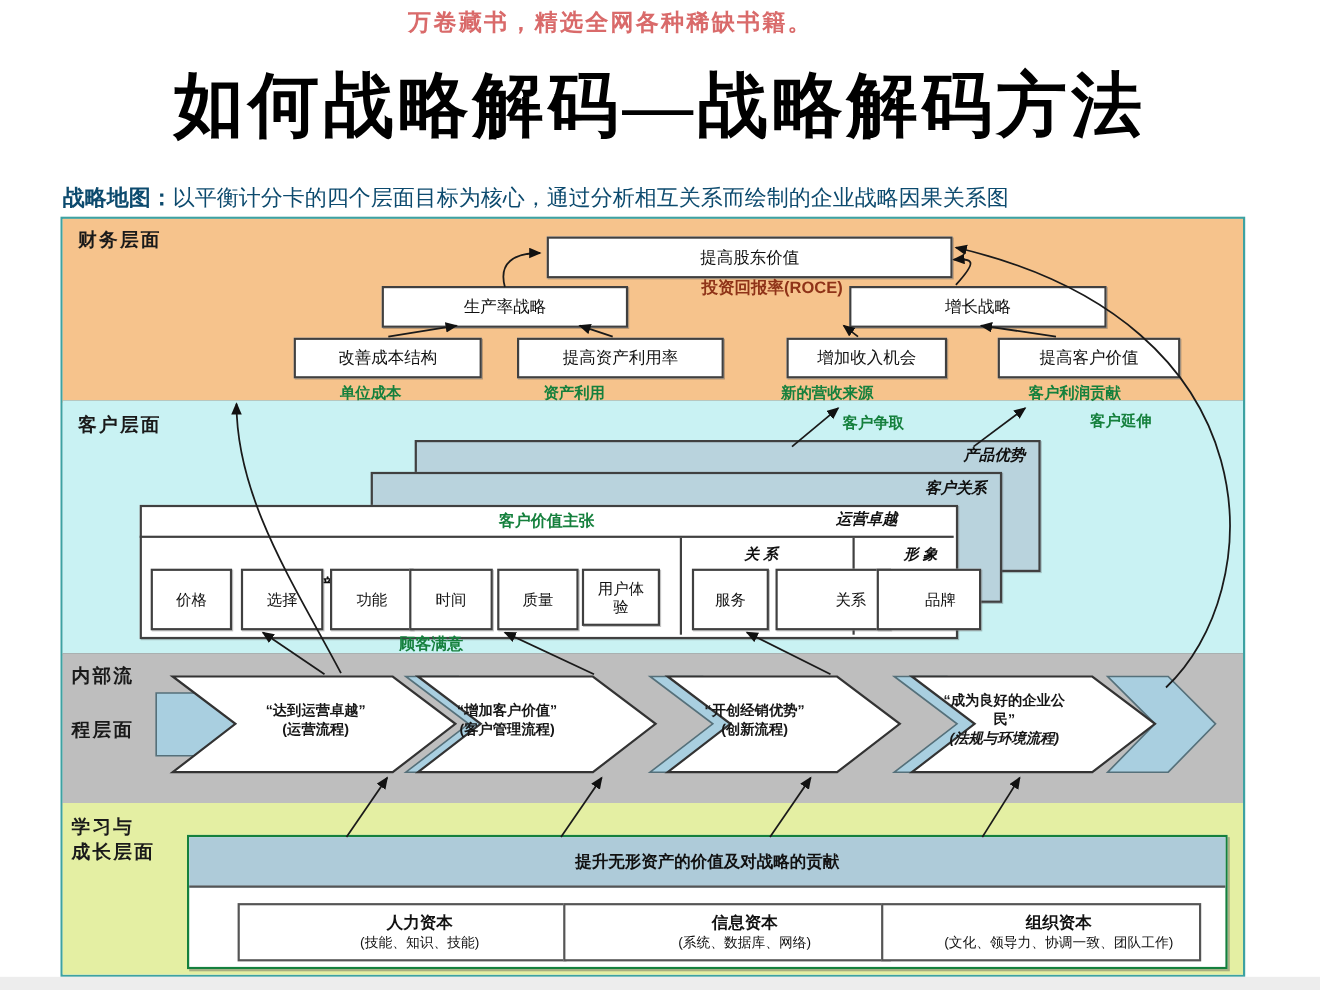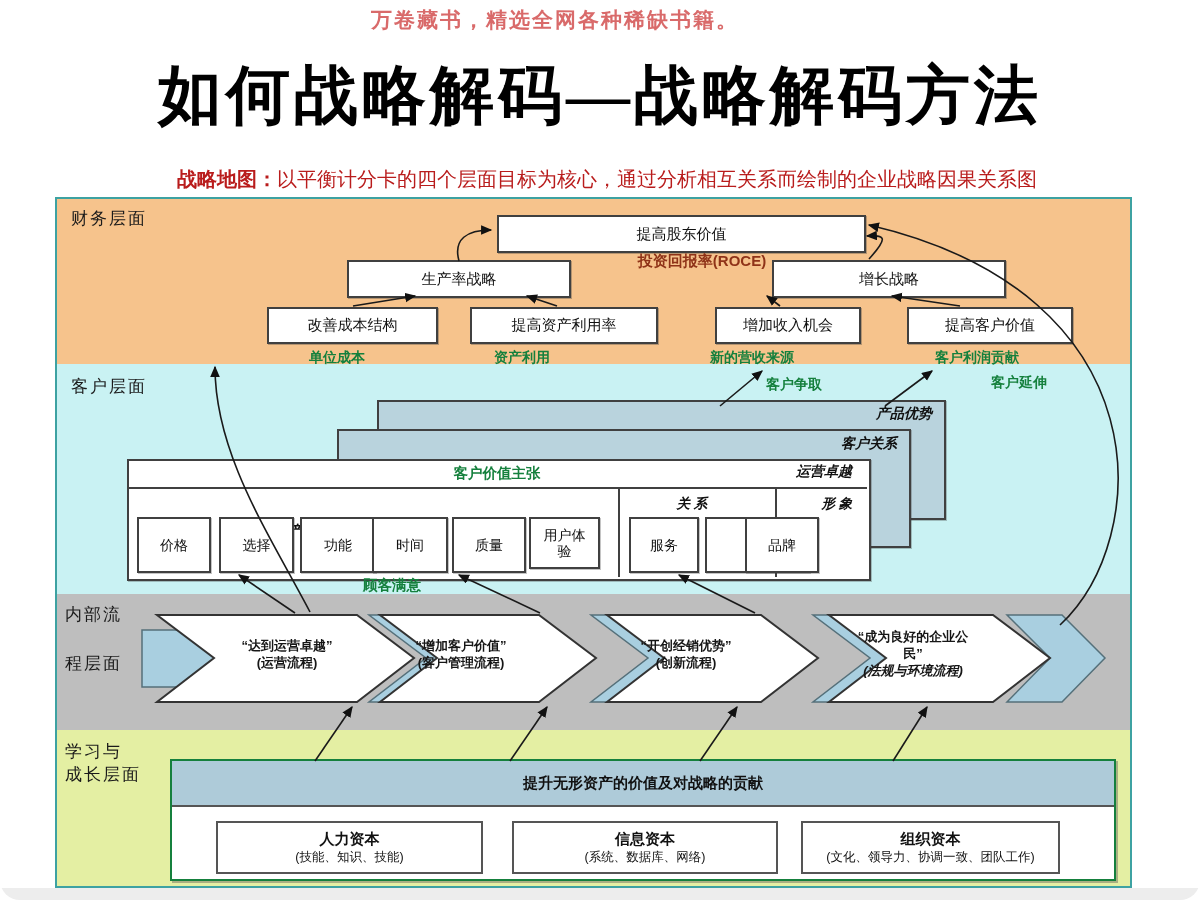--- a/index.html
+++ b/index.html
@@ -1,50 +1,50 @@
 <!DOCTYPE html>
 <html><head>
 <meta charset="utf-8">
 <style>
   html,body{margin:0;padding:0;background:#fff;}
   .page{position:relative;width:1200px;height:900px;background:#ffffff;overflow:hidden;
-        font-family:"Liberation Sans","DejaVu Sans",sans-serif;color:#111;border-radius:20px;}
+        font-family:"Liberation Sans","DejaVu Sans",sans-serif;color:#111;}
   .abs{position:absolute;}
   .watermark{left:0;top:6px;width:1110px;text-align:center;font-size:21px;font-weight:bold;
              color:#d96a6a;letter-spacing:2px;}
   .title{left:0;top:52px;width:1200px;text-align:center;font-size:64px;font-weight:bold;
          font-family:"Liberation Serif","DejaVu Serif",serif;letter-spacing:4px;color:#000;}
   .subtitle{left:57px;top:166px;width:1100px;font-size:20px;
-            font-family:"Liberation Serif","DejaVu Serif",serif;color:#b91c1c;text-align:center;}
+            font-family:"Liberation Serif","DejaVu Serif",serif;color:#0c4a6e;}
   .subtitle b{font-weight:bold;}
   .diagram{left:55px;top:197px;width:1073px;height:687px;border:2px solid #3da2a2;background:#fff;}
   .band{left:0;width:1073px;}
   .band-fin{top:0;height:165px;background:#f6c38c;border-bottom:2px solid #606060;}
   .band-cus{top:165px;height:230px;background:#c9f2f3;border-bottom:2px solid #606060;}
   .band-int{top:395px;height:136px;background:#bebebe;border-bottom:2px solid #8a8a8a;}
   .band-gro{top:531px;height:156px;background:#e4efa3;}
-  .bandlabel{font-size:17px;font-weight:normal;letter-spacing:2px;color:#1a1a1a;z-index:2;}
+  .bandlabel{font-size:17px;font-weight:bold;letter-spacing:2px;color:#1a1a1a;z-index:2;}
   .bx{background:#fff;border:2px solid #404040;display:flex;align-items:center;justify-content:center;
       text-align:center;font-size:15px;z-index:2;box-shadow:1px 1px 0 rgba(60,60,60,.35);}
   .lbl{font-size:14px;font-weight:bold;text-align:center;z-index:2;color:#15803d;}
   .roce{color:#8f3318;font-size:15px;font-weight:bold;text-align:center;z-index:2;}
   .panel{border:2px solid #404040;background:#b9d3dd;z-index:1;box-shadow:1px 1px 0 rgba(60,60,60,.3);}
   .panel-front{background:#fff;z-index:2;}
   .itlbl{font-style:italic;font-weight:bold;font-size:14px;z-index:2;color:#101010;}
   .divline{background:#404040;z-index:2;}
   .sbx{background:#fff;border:2px solid #404040;display:flex;align-items:center;justify-content:center;
        text-align:center;font-size:14px;line-height:1.15;z-index:3;box-shadow:1px 1px 0 rgba(60,60,60,.3);}
   .chevtext{z-index:3;display:flex;flex-direction:column;align-items:center;justify-content:center;
             text-align:center;font-size:13px;font-weight:600;line-height:1.3;color:#161616;}
   .gcontainer{left:113px;top:560px;width:942px;height:118px;background:#fff;border:2px solid #15803d;
               z-index:2;box-shadow:2px 2px 0 rgba(80,80,80,.4);}
   .gheader{left:0;top:0;width:100%;height:44px;background:#aecbd9;border-bottom:2px solid #555;
            display:flex;align-items:center;justify-content:center;font-size:15px;font-weight:bold;}
   .gbox{background:#fff;border:2px solid #555;display:flex;flex-direction:column;align-items:center;
-        justify-content:center;text-align:center;z-index:2;}
+        justify-content:center;text-align:center;z-index:2;padding-left:32px;}
   .gbox .t{font-size:15px;font-weight:600;}
   .gbox .s{font-size:12.5px;}
   .svglayer{left:0;top:0;width:1073px;height:687px;pointer-events:none;}
   .z1{z-index:1;} .z4{z-index:4;}
   .bottomstrip{left:0;top:888px;width:1200px;height:12px;background:#ededed;}
 </style>
 </head>
 <body>
 
 <div class="page">
@@ -101,37 +101,37 @@
     <div class="abs lbl" style="left:692px;top:177px;width:90px;font-weight:600;">客户争取</div>
     <div class="abs lbl" style="left:912px;top:175px;width:100px;font-weight:600;">客户延伸</div>
 
     <div class="abs panel" style="left:320px;top:201px;width:565px;height:116px;"></div>
     <div class="abs itlbl" style="left:755px;top:206px;width:120px;text-align:right;">产品优势</div>
     <div class="abs panel" style="left:280px;top:230px;width:570px;height:115px;"></div>
     <div class="abs itlbl" style="left:730px;top:236px;width:110px;text-align:right;">客户关系</div>
 
     <div class="abs panel panel-front" style="left:70px;top:260px;width:740px;height:118px;"></div>
     <div class="abs lbl" style="left:70px;top:265px;width:740px;font-size:14.5px;">客户价值主张</div>
-    <div class="abs itlbl" style="left:600px;top:264px;width:195px;text-align:right;">运营卓越</div>
+    <div class="abs itlbl" style="left:564px;top:264px;width:195px;text-align:right;">运营卓越</div>
     <div class="abs divline" style="left:70px;top:288px;width:740px;height:2px;"></div>
     <div class="abs divline" style="left:561px;top:290px;width:2px;height:88px;"></div>
     <div class="abs divline" style="left:718px;top:290px;width:2px;height:88px;"></div>
     <div class="abs itlbl" style="left:108px;top:296px;width:340px;text-align:center;font-size:13.5px;margin-top:27px;">产品 / 服务特性</div>
     <div class="abs itlbl" style="left:570px;top:296px;width:130px;text-align:center;font-size:13.5px;">关  系</div>
     <div class="abs itlbl" style="left:735px;top:296px;width:90px;text-align:center;font-size:13.5px;">形  象</div>
 
     <div class="abs sbx" style="left:80px;top:318px;width:70px;height:52px;">价格</div>
     <div class="abs sbx" style="left:162px;top:318px;width:71px;height:52px;">选择</div>
     <div class="abs sbx" style="left:243px;top:318px;width:72px;height:52px;">功能</div>
     <div class="abs sbx" style="left:315px;top:318px;width:72px;height:52px;">时间</div>
     <div class="abs sbx" style="left:395px;top:318px;width:70px;height:52px;">质量</div>
     <div class="abs sbx" style="left:472px;top:318px;width:71px;height:52px;padding:0 6px;box-sizing:border-box;">用户体验</div>
     <div class="abs sbx" style="left:572px;top:318px;width:66px;height:52px;">服务</div>
     <div class="abs sbx" style="left:648px;top:318px;width:69px;height:52px;padding-left:32px;">关系</div>
-    <div class="abs sbx" style="left:688px;top:318px;width:70px;height:52px;">品牌</div>
+    <div class="abs sbx" style="left:740px;top:318px;width:70px;height:52px;padding-left:21px;">品牌</div>
     <div class="abs lbl" style="left:290px;top:377px;width:90px;font-size:14.5px;">顾客满意</div>
 
     <div class="abs chevtext" style="left:157px;top:410px;width:146px;height:92px;">
       <div style="max-width:108px;">“达到运营卓越”</div>
       <div style="max-width:120px;">(运营流程)</div>
     </div>
     <div class="abs chevtext" style="left:323px;top:408px;width:162px;height:95px;">
       <div style="max-width:108px;">“增加客户价值”</div>
       <div style="max-width:120px;">(客户管理流程)</div>
     </div>

